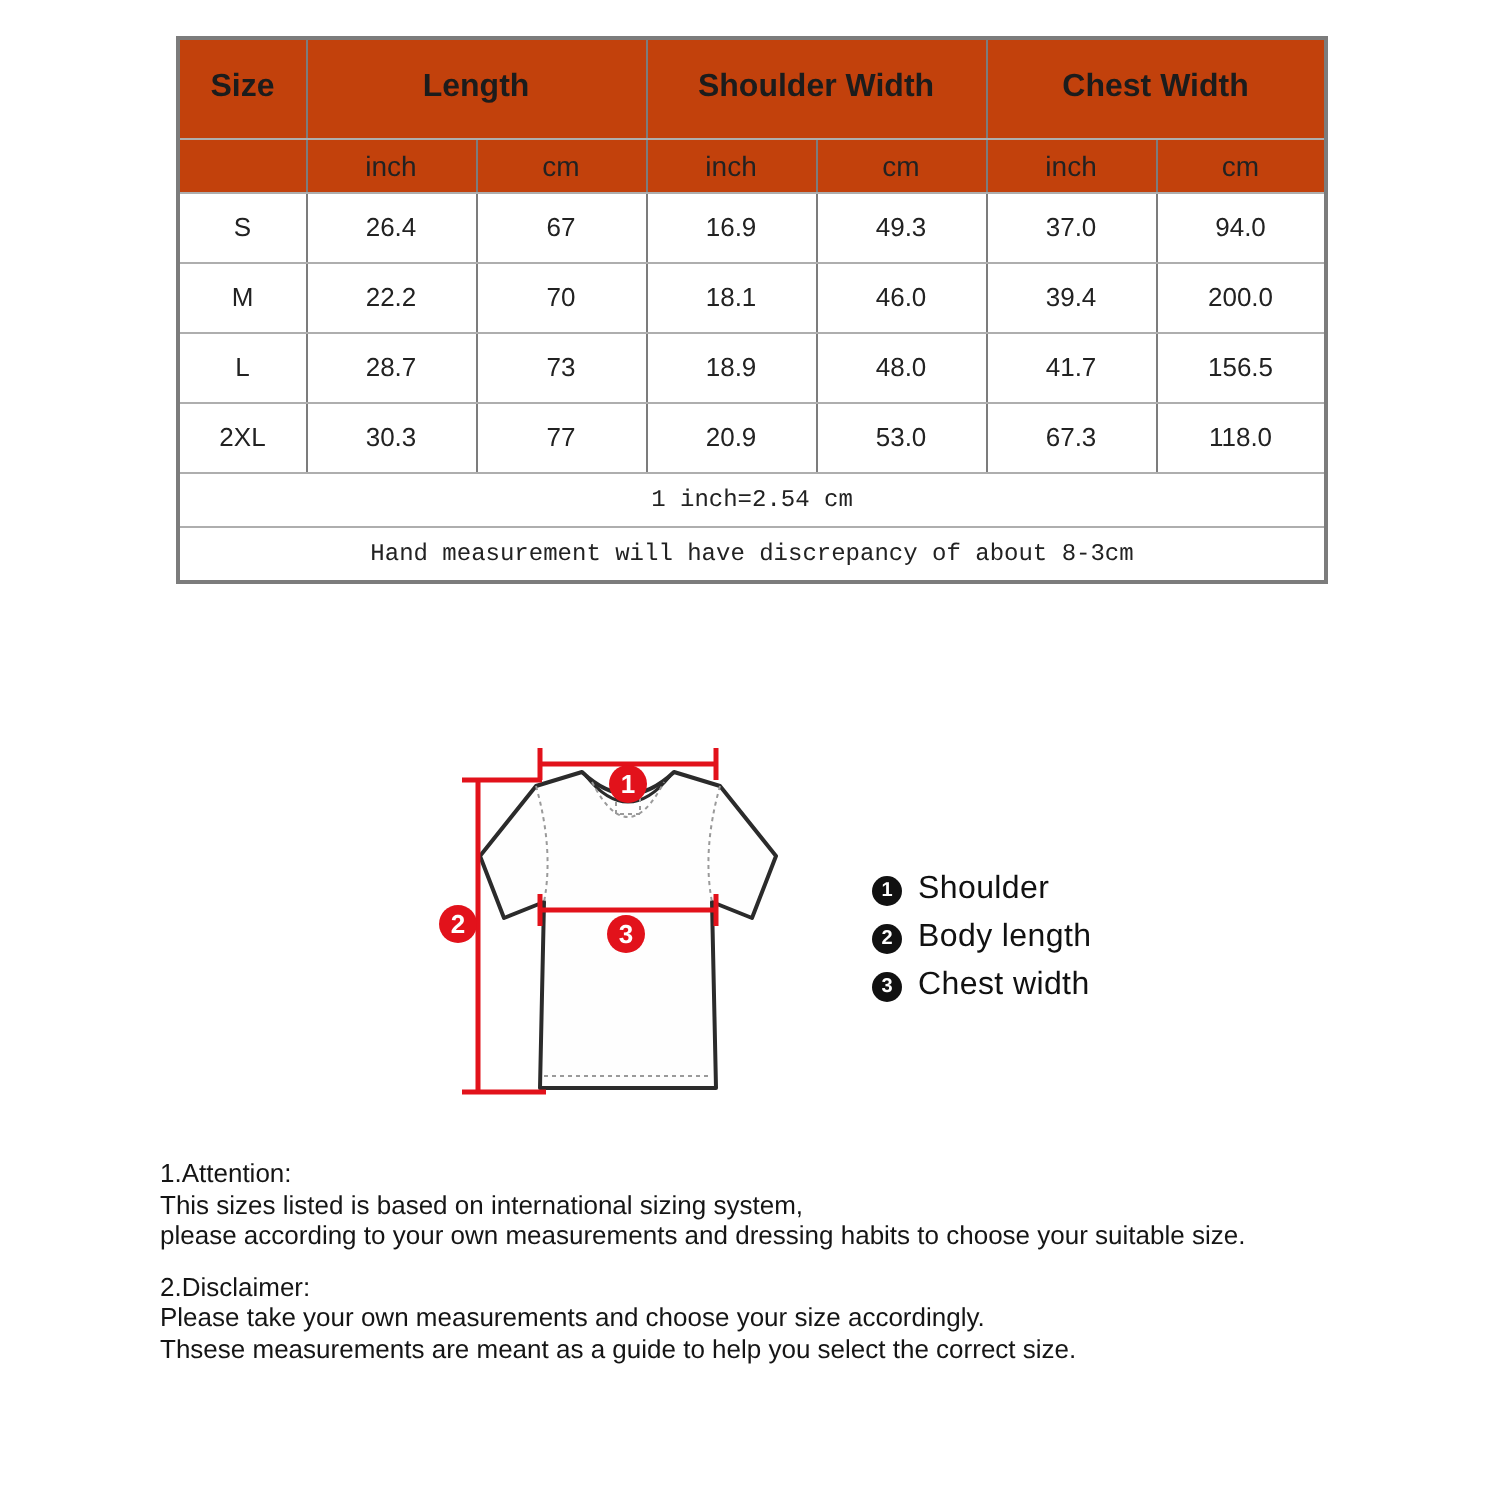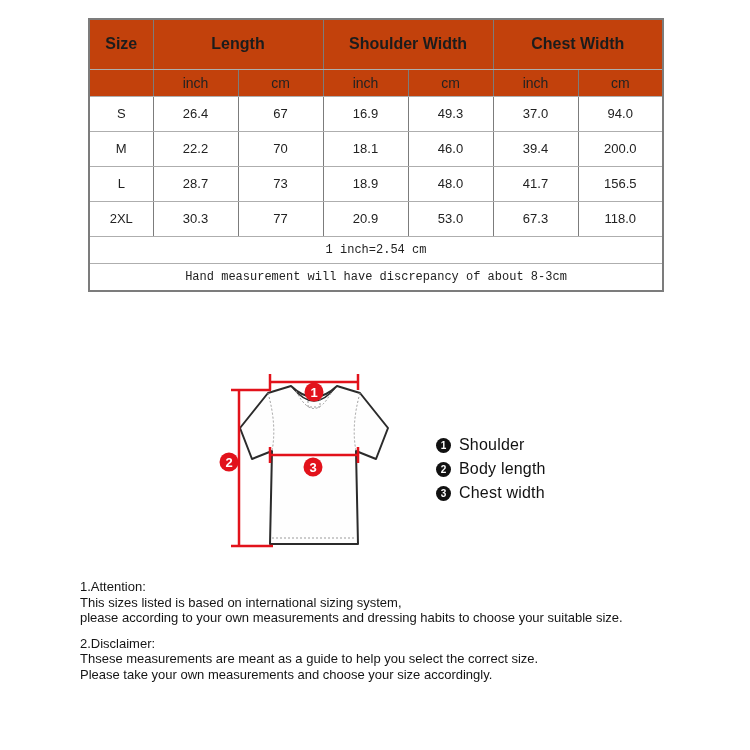--- a/index.html
+++ b/index.html
@@ -188,18 +188,18 @@
   </div>
 
   <div class="notes">
     <div class="note-section">
       <div class="note-heading">1.Attention:</div>
       <div class="note-line">This sizes listed is based on international sizing system,</div>
       <div class="note-line">please according to your own measurements and dressing habits to choose your suitable size.</div>
     </div>
     <div class="note-section">
       <div class="note-heading">2.Disclaimer:</div>
+      <div class="note-line">Please take your own measurements and choose your size accordingly.</div>
       <div class="note-line">Thsese measurements are meant as a guide to help you select the correct size.</div>
-      <div class="note-line">Please take your own measurements and choose your size accordingly.</div>
     </div>
   </div>
 
 </div>
 
 </body></html>

